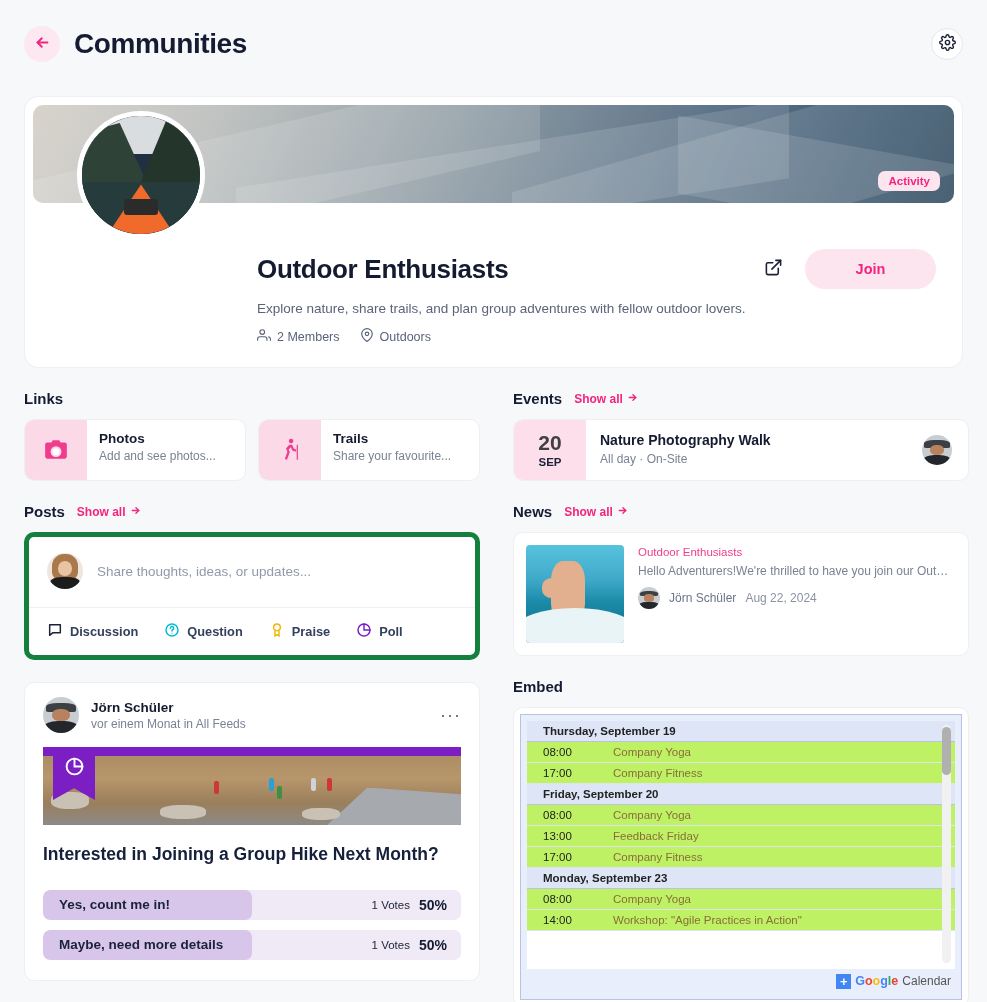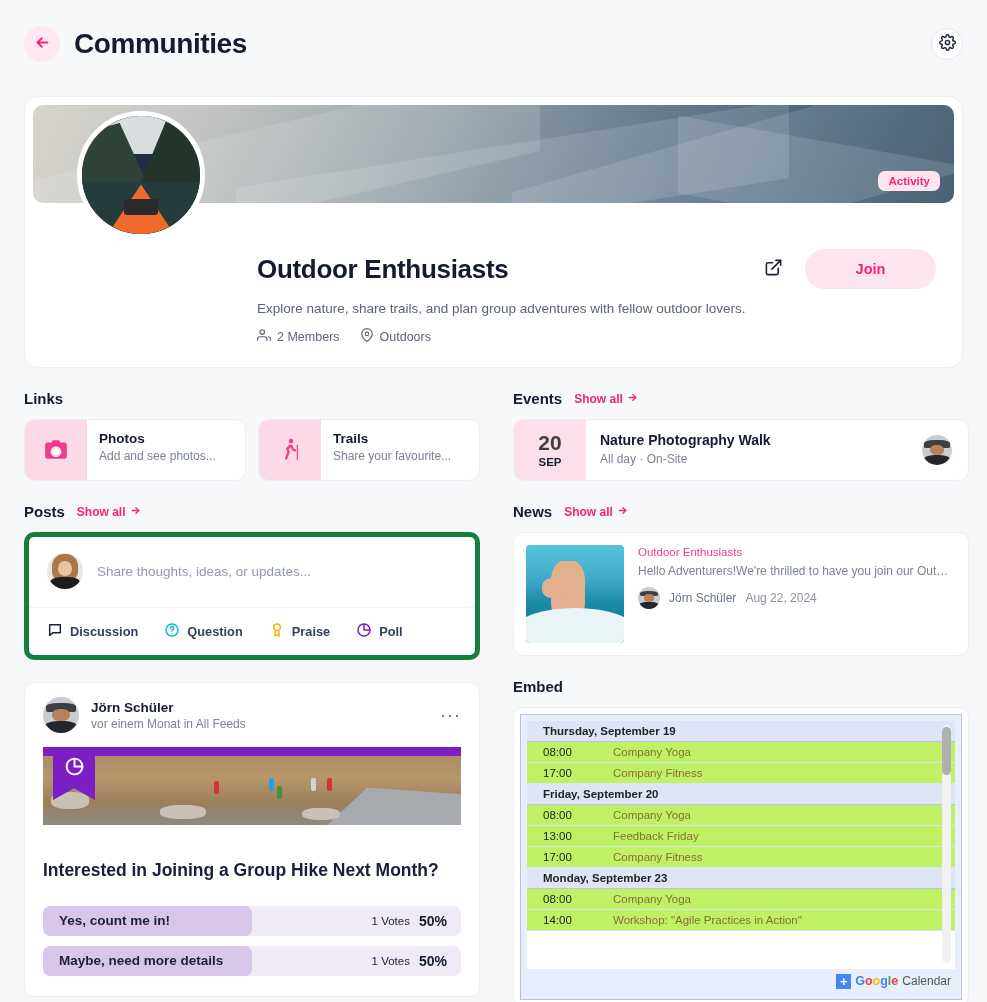--- a/index.html
+++ b/index.html
@@ -147,21 +147,21 @@
     background: linear-gradient(180deg,#a88a62 0%, #b7966b 40%, #9a7f5c 72%, #8c8a86 100%); }
   .post-img .lake { position:absolute; right:0; bottom:0; width:32%; height:48%;
     background:#a6aaae; clip-path: polygon(30% 0, 100% 18%, 100% 100%, 0 100%); }
   .post-img .rock { position:absolute; background:#c9c2b4; border-radius: 40%; }
   .hiker { position:absolute; width:5px; height:13px; border-radius:2px; }
   .purple-bar { position:absolute; left:0; right:0; top:0; height: 9px; background:#7b1fc4; }
   .ribbon { position:absolute; left: 10px; top:0; width: 42px; height: 53px;
     background:#7b1fc4; clip-path: polygon(0 0, 100% 0, 100% 100%, 50% 78%, 0 100%);
     display:flex; align-items:flex-start; justify-content:center; padding-top: 9px; }
   .ribbon svg { width: 21px; height: 21px; stroke:#fff; }
-  .post-body { padding: 18px 18px 6px 18px; margin-top: 16px; }
+  .post-body { padding: 18px 18px 6px 18px; }
   .post-title { font-size: 17.5px; font-weight: bold; line-height: 1.3; color:#15203a; }
   .poll-list { padding: 18px 18px 20px 18px; display:flex; flex-direction:column; gap: 10px; }
   .poll-opt { position:relative; height: 30px; border-radius: 7px; background:#efeaf6;
     display:flex; align-items:center; cursor:pointer; overflow:hidden; }
   .poll-fill { position:absolute; left:0; top:0; bottom:0; background:#d8c6ea; border-radius: 7px; }
   .poll-label { position:relative; padding-left: 16px; font-size: 13.5px;
     font-weight: bold; color:#1b2137; }
   .poll-right { position:relative; margin-left:auto; display:flex; align-items:center;
     gap: 9px; padding-right: 14px; }
   .poll-votes { font-size: 11.5px; color:#1b2137; }

